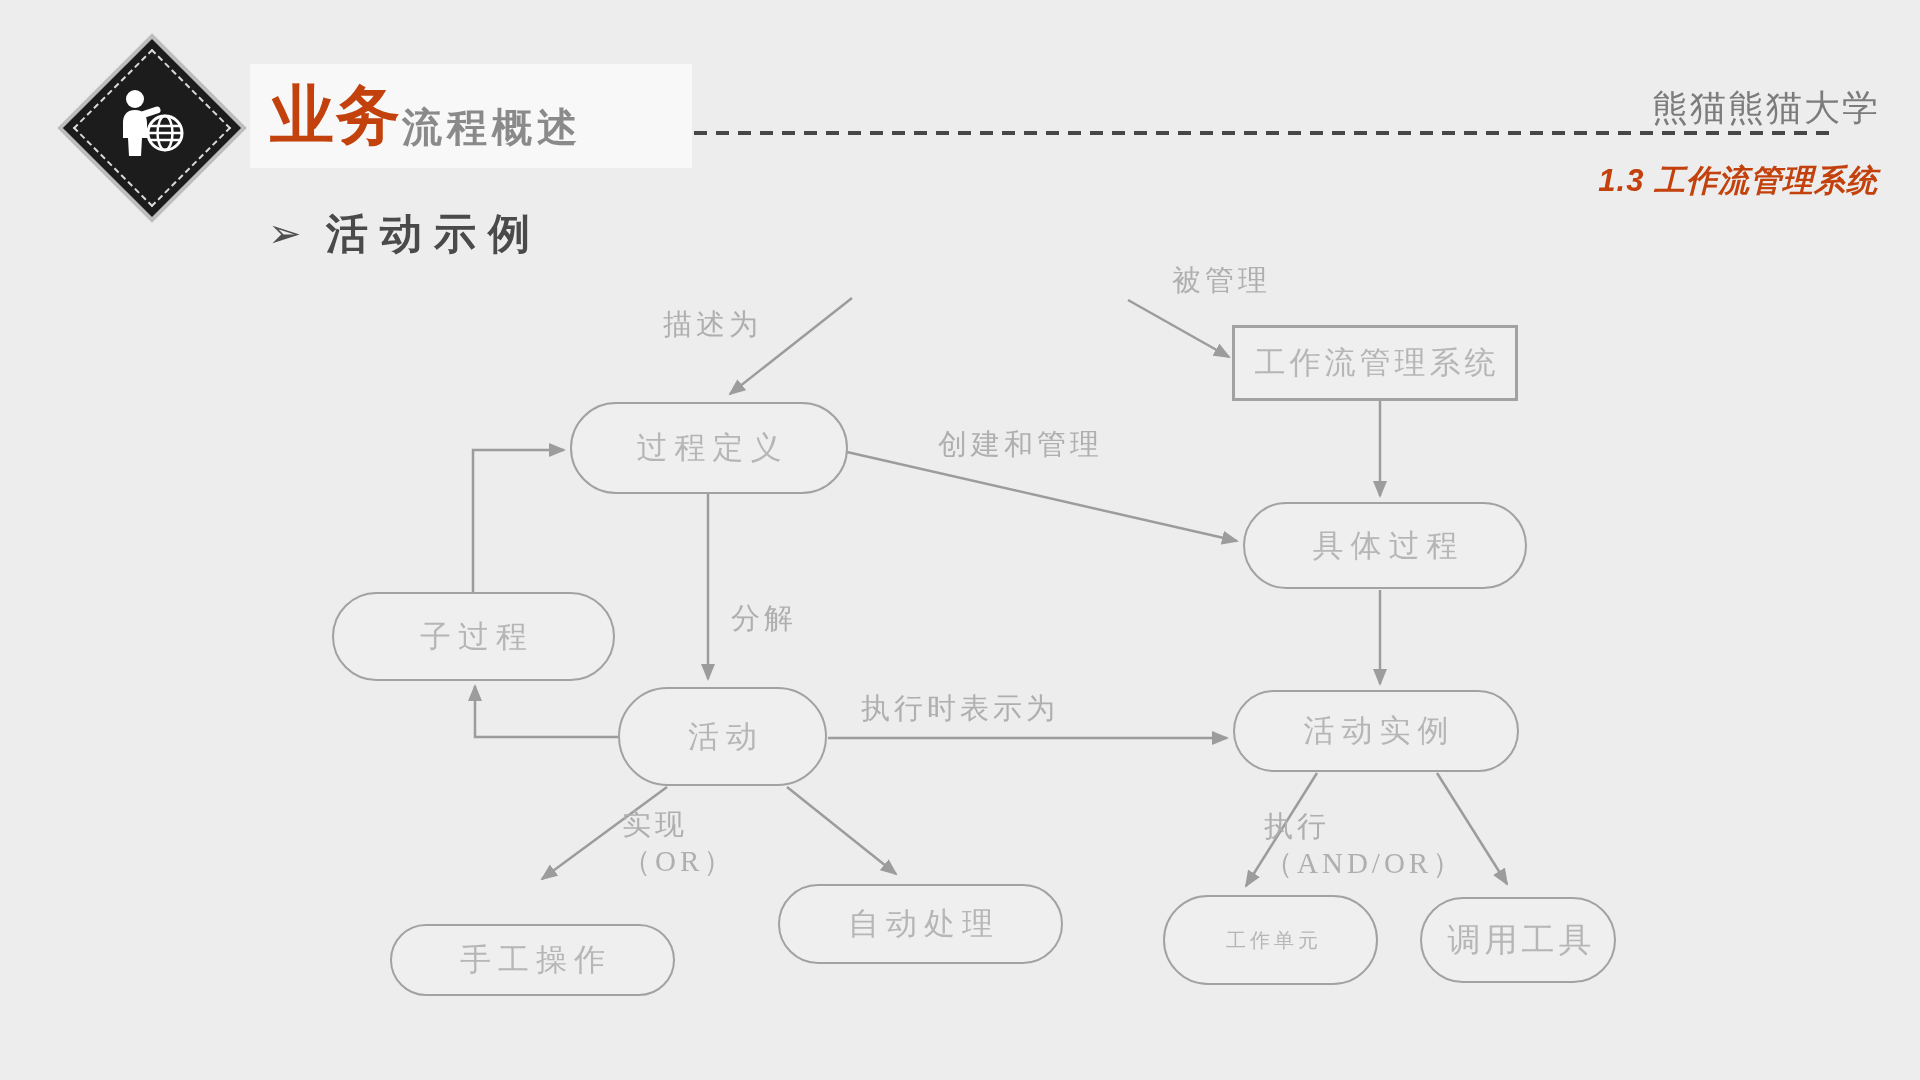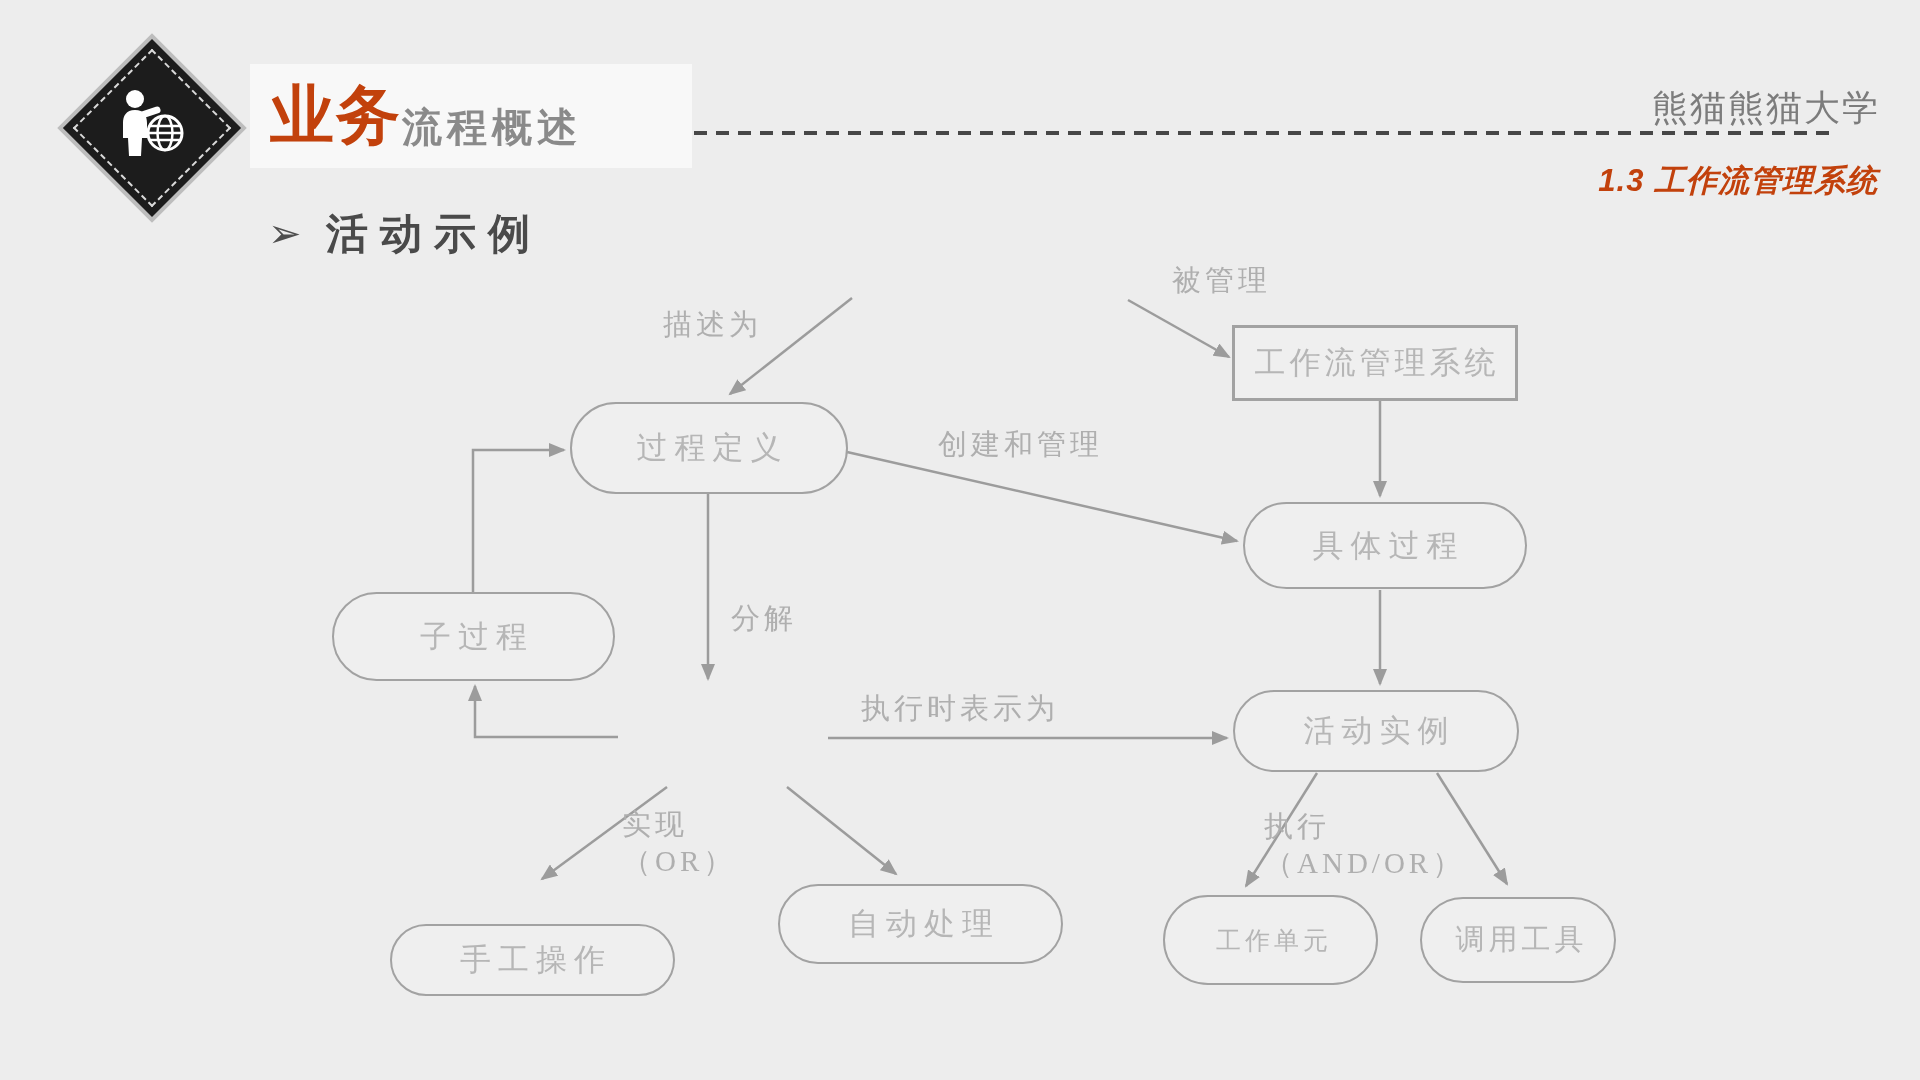--- a/index.html
+++ b/index.html
@@ -96,25 +96,26 @@
       <line x1="787" y1="787" x2="896" y2="874" marker-end="url(#arw)"></line>
       <line x1="1317" y1="773" x2="1246" y2="886" marker-end="url(#arw)"></line>
       <line x1="1437" y1="773" x2="1507" y2="884" marker-end="url(#arw)"></line>
     </g>
   </svg>
 
   <div class="node rectbox" style="left:1232px;top:325px;width:286px;height:76px">工作流管理系统</div>
   <div class="node stadium" style="left:570px;top:402px;width:278px;height:92px">过程定义</div>
   <div class="node stadium" style="left:1243px;top:502px;width:284px;height:87px">具体过程</div>
   <div class="node stadium" style="left:332px;top:592px;width:283px;height:89px">子过程</div>
+  <div class="node stadium" style="left:618px;top:687px;width:209px;height:99px">活动</div>
   <div class="node stadium" style="left:1233px;top:690px;width:286px;height:82px">活动实例</div>
   <div class="node stadium" style="left:390px;top:924px;width:285px;height:72px">手工操作</div>
   <div class="node stadium" style="left:778px;top:884px;width:285px;height:80px">自动处理</div>
-  <div class="node stadium" style="left:1163px;top:895px;width:215px;height:90px;font-size:25px;letter-spacing:4px">工作单元</div>
-  <div class="node stadium" style="left:1420px;top:897px;width:196px;height:86px;font-size:29px;letter-spacing:4px">调用工具</div>
+  <div class="node stadium" style="left:1163px;top:895px;width:215px;height:90px;font-size:20px;letter-spacing:4px">工作单元</div>
+  <div class="node stadium" style="left:1420px;top:897px;width:196px;height:86px;font-size:33px;letter-spacing:4px">调用工具</div>
 
   <div class="elabel" style="left:663px;top:306px;width:130px">描述为</div>
   <div class="elabel" style="left:1172px;top:262px;width:130px">被管理</div>
   <div class="elabel" style="left:938px;top:426px;width:200px">创建和管理</div>
   <div class="elabel" style="left:731px;top:600px;width:90px">分解</div>
   <div class="elabel" style="left:861px;top:690px;width:235px">执行时表示为</div>
   <div class="elabel" style="left:622px;top:806px;width:180px">实现
 （OR）</div>
   <div class="elabel" style="left:1264px;top:808px;width:220px">执行
 （AND/OR）</div>

